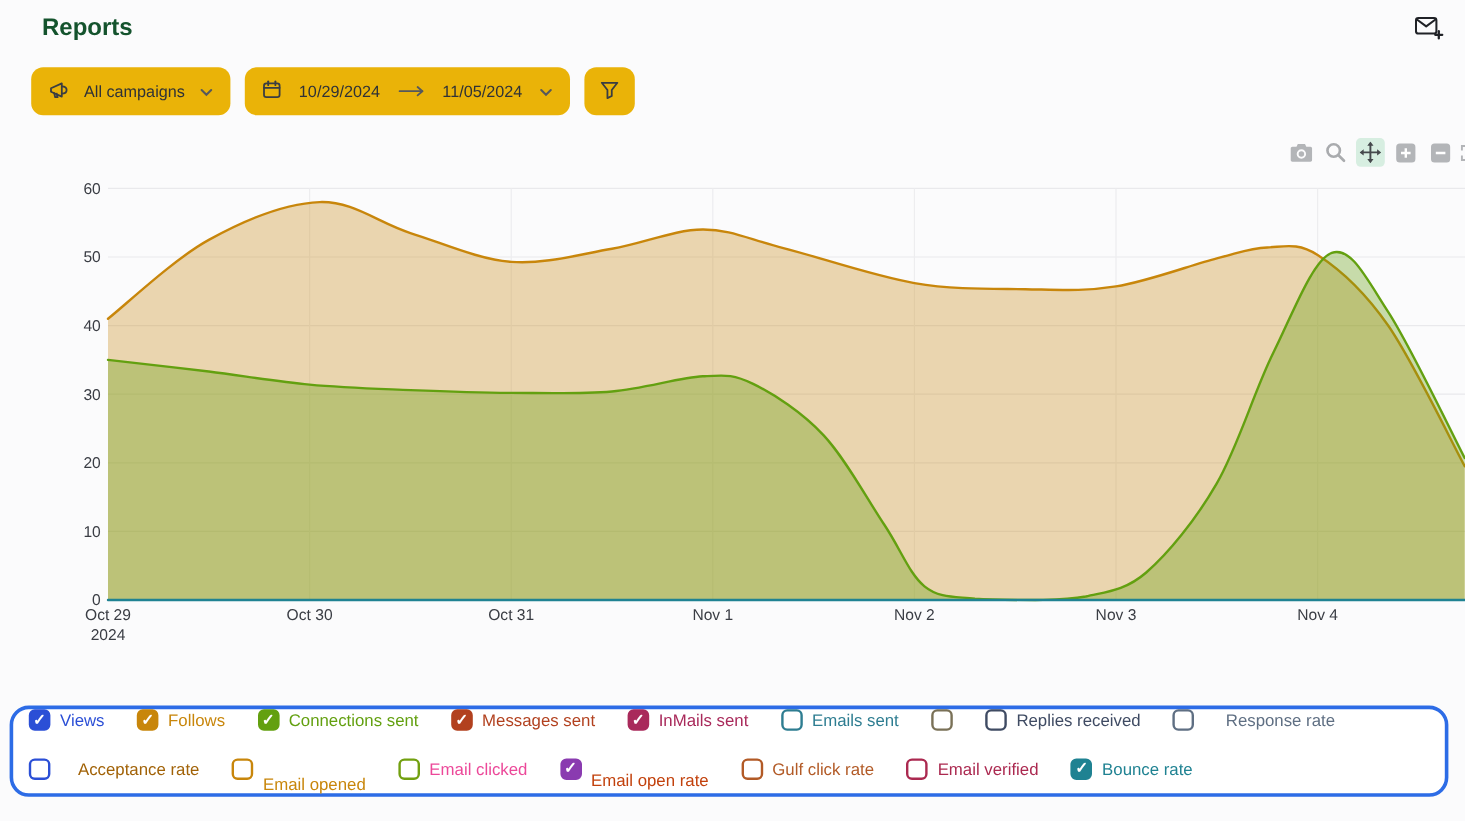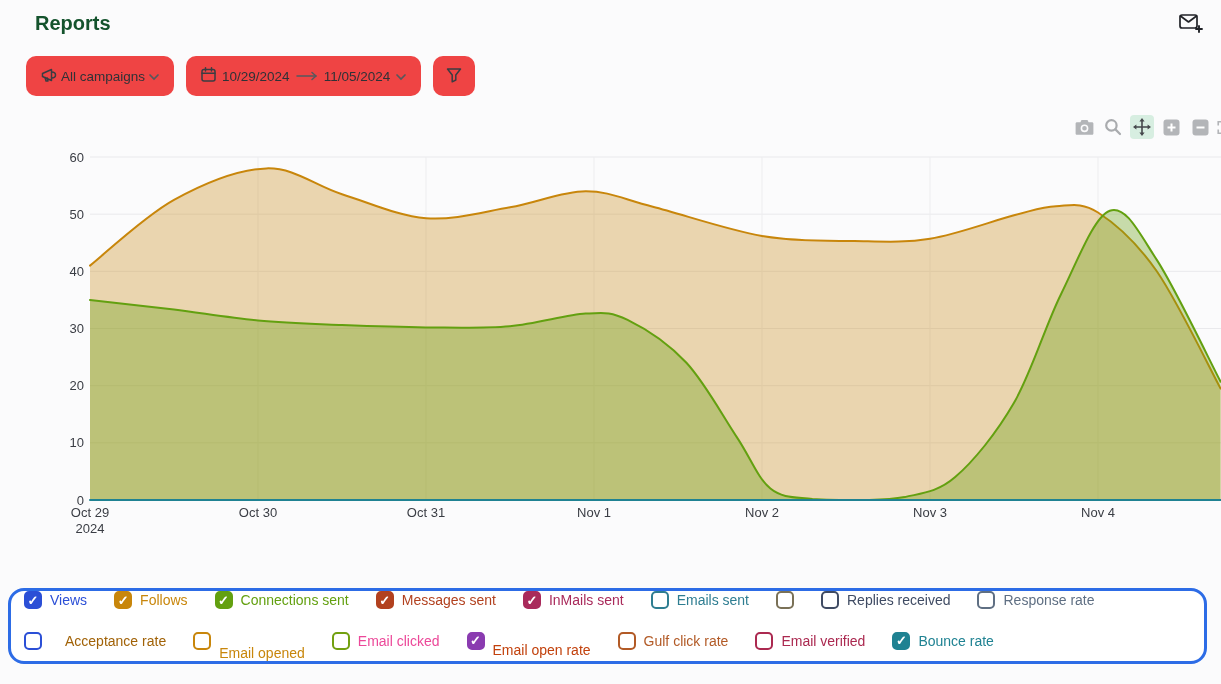--- a/index.html
+++ b/index.html
@@ -5,22 +5,22 @@
   html,body{margin:0;padding:0;}
   body{
     width:1221px;height:684px;position:relative;overflow:hidden;
     background:#fbfbfc;font-family:"Liberation Sans",sans-serif;color:#1b1d22;
     -webkit-font-smoothing:antialiased;
   }
   .page-title{position:absolute;left:35px;top:12px;font-size:20px;font-weight:700;color:#14532d;}
   .mail-btn{position:absolute;left:1174px;top:8px;width:32px;height:30px;display:flex;align-items:center;justify-content:center;cursor:pointer;background:transparent;border:none;}
   .filter-row{position:absolute;left:26px;top:56px;display:flex;gap:12px;align-items:center;}
   .chip{
-    height:40px;background:#ef4444;border-radius:10px;display:flex;align-items:center;
-    padding:0 14px;font-size:13.5px;color:#2f3237;gap:3px;cursor:pointer;white-space:nowrap;
+    height:40px;background:#eab308;border-radius:10px;display:flex;align-items:center;
+    padding:0 14px;font-size:13.5px;color:#2f3237;gap:12px;cursor:pointer;white-space:nowrap;
   }
   .chip .lbl{color:#2f3237;}
   .chip-tz{width:432px;}
   .chip-tz .spacer{flex:1;}
   .chip-funnel{width:42px;justify-content:center;padding:0;}
   .date-part{padding:0 2px;}
   .modebar{position:absolute;left:1072px;top:115px;display:flex;gap:5px;align-items:center;}
   .mb-btn{width:24px;height:24px;display:flex;align-items:center;justify-content:center;border-radius:4px;cursor:pointer;background:transparent;border:none;padding:0;}
   .mb-btn.active{background:#d7eee1;}
   #chart-svg{position:absolute;left:0;top:0;pointer-events:none;}
@@ -214,21 +214,21 @@
         </div>
         <div class="legend-item">
           <span class="cbox" style="border: 2px solid rgb(122, 113, 87);"></span>
         </div>
         <div class="legend-item">
           <span class="cbox" style="border: 2px solid rgb(63, 75, 99);"></span>
           <span style="color: rgb(63, 75, 99);">Replies received</span>
         </div>
         <div class="legend-item">
           <span class="cbox" style="border: 2px solid rgb(95, 111, 131);"></span>
-          <span style="color: rgb(95, 111, 131);">Response rate</span>
+          <span style="color: rgb(95, 111, 131); margin-left: 18px;">Response rate</span>
         </div>
       </div>
       <div class="legend-row">
         <div class="legend-item">
           <span class="cbox" style="border: 2px solid rgb(43, 79, 214);"></span>
           <span style="color: #a16207; margin-left: 15px;">Acceptance rate</span>
         </div>
         <div class="legend-item">
           <span class="cbox" style="border: 2px solid rgb(200, 134, 11);"></span>
           <span style="color: rgb(200, 134, 11); margin-top: 25px;">Email opened</span>

